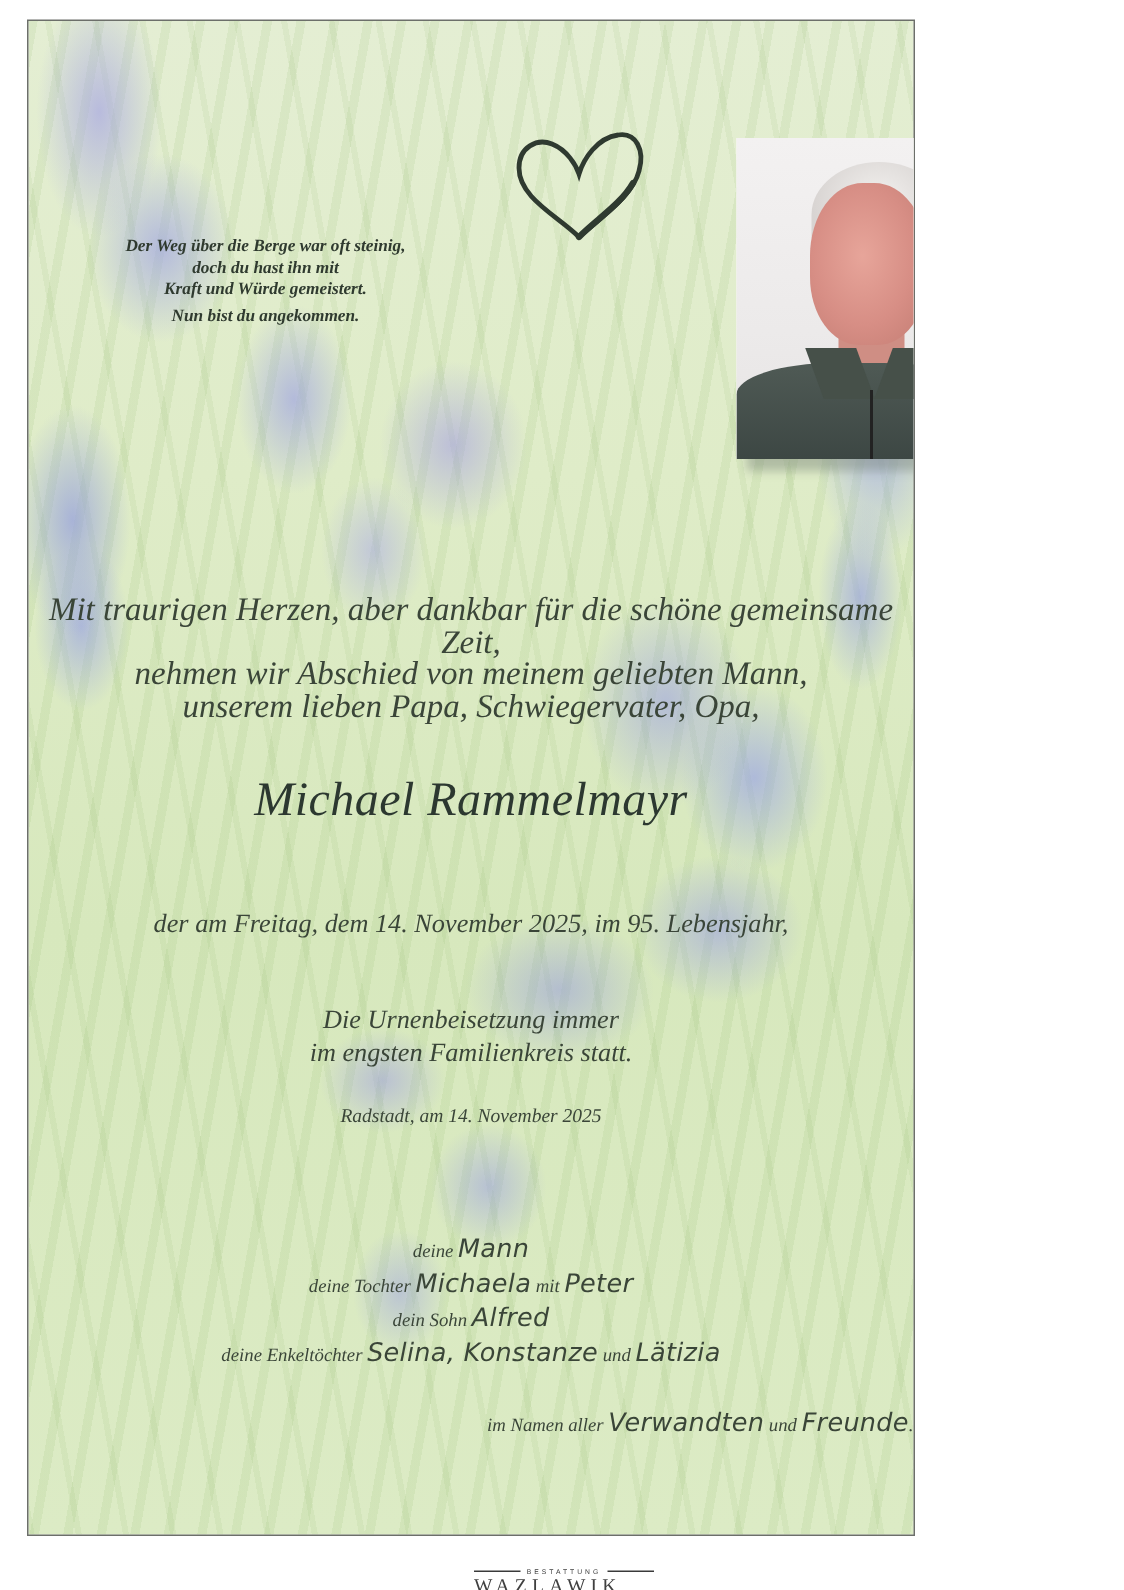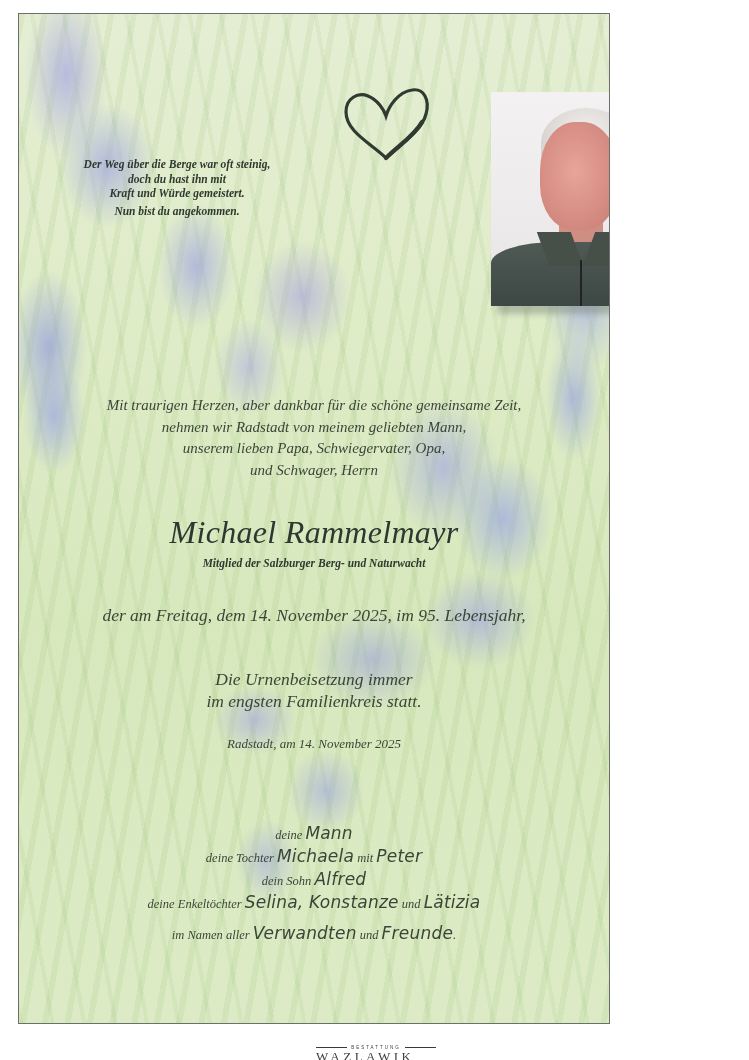--- a/index.html
+++ b/index.html
@@ -76,33 +76,33 @@
     }
     .portrait .collar-l, .portrait .collar-r {
       position: absolute; top: 140px; width: 34px; height: 34px; background: #465049;
     }
     .portrait .collar-l { left: 52px; transform: skewX(20deg); }
     .portrait .collar-r { left: 98px; transform: skewX(-20deg); }
     .portrait .zip { position: absolute; left: 89px; top: 168px; width: 2px; height: 50px; background: #222; }
 
     .text-block { position: absolute; left: 0; width: 100%; text-align: center; font-style: italic; }
 
-    .intro { top: 381px; font-size: 15px; line-height: 21.5px; color: #3a4538; }
+    .intro { top: 381px; font-size: 22px; line-height: 21.5px; color: #3a4538; }
     .name { top: 496px; font-size: 32px; line-height: 44px; color: #2c3830; letter-spacing: 0.3px; font-style: italic; }
     .affiliation { top: 543px; font-size: 11.5px; font-weight: bold; color: #2f3a2f; }
     .death { top: 591px; font-size: 17.5px; line-height: 21.5px; color: #3a4538; }
     .urn { top: 655px; font-size: 17.5px; line-height: 21.5px; color: #3a4538; }
     .place-date { top: 722px; font-size: 13px; color: #3a4538; }
 
     .forever { top: 777px; font-size: 16px; font-weight: bold; color: #2b362c; }
     .family { top: 808px; color: #3a4538; }
     .family .row { display: block; height: 23px; line-height: 23px; }
     .family .small { font-size: 12.5px; font-family: "Liberation Serif", "DejaVu Serif", serif; font-style: italic; }
     .family .big { font-size: 17px; font-family: "DejaVu Sans", "Liberation Sans", sans-serif; font-style: italic; font-weight: normal; letter-spacing: 0.2px; }
-    .family .row.gap { margin-top: 8px; }
+    .family .row.gap { margin-top: 24px; text-align: right; }
 
     .logo {
       position: absolute; left: 316px; top: 1024px; width: 120px; height: 30px;
       text-align: left; color: #404040; margin-top: 21px;
     }
     .logo .top, .logo .bottom {
       display: flex; align-items: center; justify-content: center; gap: 4px;
       font-family: "Liberation Sans", sans-serif; font-size: 4.5px; letter-spacing: 2px;
     }
     .logo .line { display: inline-block; height: 1px; background: #3a3a3a; flex: 1; }
@@ -135,27 +135,25 @@
       <div class="ear"></div>
       <div class="body"></div>
       <div class="collar-l"></div>
       <div class="collar-r"></div>
       <div class="zip"></div>
     </div>
   </div>
 
   <div class="text-block intro">
     <div>Mit traurigen Herzen, aber dankbar für die schöne gemeinsame Zeit,</div>
-    <div>nehmen wir Radstadt von meinem geliebten Mann,</div>
+    <div>nehmen wir Abschied von meinem geliebten Mann,</div>
     <div>unserem lieben Papa, Schwiegervater, Opa,</div>
-    <div>und Schwager, Herrn</div>
   </div>
 
   <div class="text-block name">Michael Rammelmayr</div>
-  <div class="text-block affiliation">Mitglied der Salzburger Berg- und Naturwacht</div>
 
   <div class="text-block death">
     <div>der am Freitag, dem 14. November 2025, im 95. Lebensjahr,</div>
   </div>
 
   <div class="text-block urn">
     <div>Die Urnenbeisetzung immer</div>
     <div>im engsten Familienkreis statt.</div>
   </div>
 

